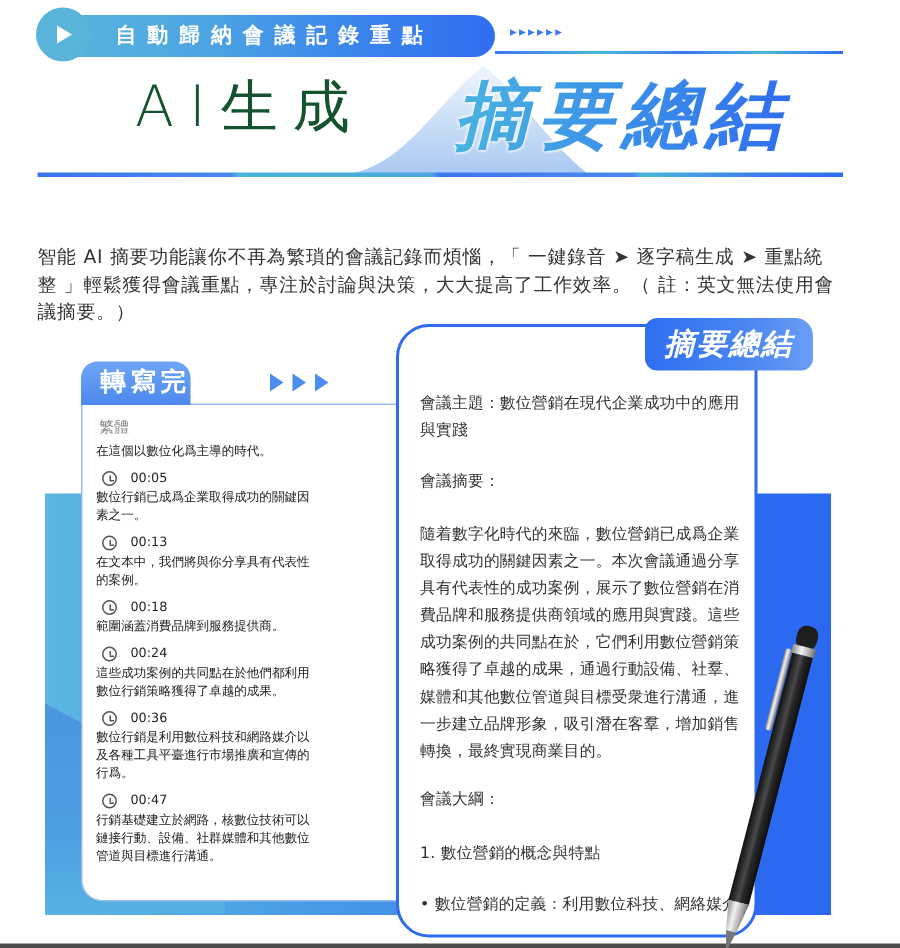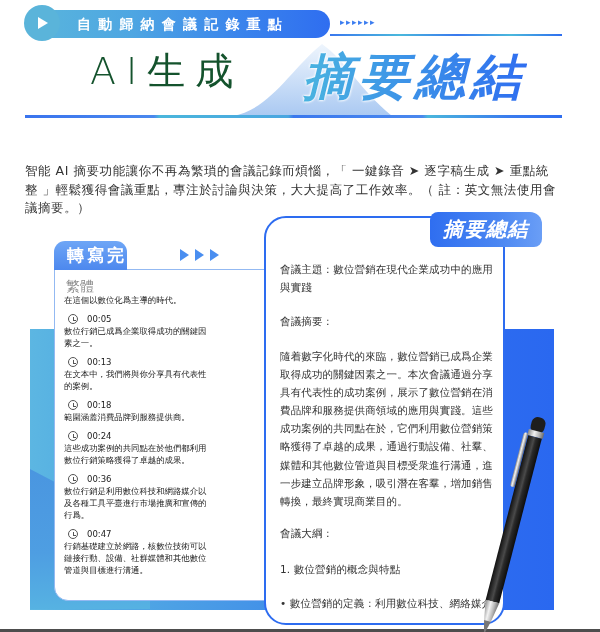--- a/index.html
+++ b/index.html
@@ -40,21 +40,21 @@
                   clip-path: polygon(0 0, 100% 45%, 100% 100%, 0 100%); }
 
   
   .t-tab { left: 54px; top: 241px; width: 73px; height: 29px; border-radius: 11px 11px 0 0;
            background: linear-gradient(180deg, #6ea6f6 0%, #4d88ee 100%);
            color: #fff; font-weight: bold; font-size: 17px; letter-spacing: 3px; line-height: 29px; text-align: right; white-space: nowrap; }
   .t-arrows { left: 180px; top: 249px; display: flex; gap: 6px; }
   .tri { width: 0; height: 0; border-top: 6px solid transparent; border-bottom: 6px solid transparent; border-left: 9px solid #4a8ef0; }
   .t-card { left: 54px; top: 269px; width: 230px; height: 332px; background: #fff;
             border: 1.5px solid #93b9f2; border-radius: 0 0 0 14px; }
-  .t-lang { left: 66px; top: 278px; font-size: 14px; color: #888; white-space: nowrap; }
+  .t-lang { left: 66px; top: 278px; font-size: 10px; color: #888; white-space: nowrap; }
   .t-list { left: 64px; top: 294px; width: 160px; }
   .t-entry { margin-bottom: 7px; }
   .t-time-row { display: flex; align-items: center; height: 12px; }
   .clock-icon { width: 10px; height: 10px; border: 1px solid #555; border-radius: 50%; position: relative; margin-left: 4px; margin-right: 9px; }
   .clock-icon::before { content: ""; position: absolute; left: 3.5px; top: 1.5px; width: 1px; height: 3.5px; background: #555; }
   .clock-icon::after { content: ""; position: absolute; left: 3.5px; top: 4.5px; width: 3px; height: 1px; background: #555; }
   .t-time { font-size: 8.5px; color: #222; line-height: 12px; }
   .t-text { font-size: 8.4px; line-height: 12px; color: #222; white-space: nowrap; }
 
   

